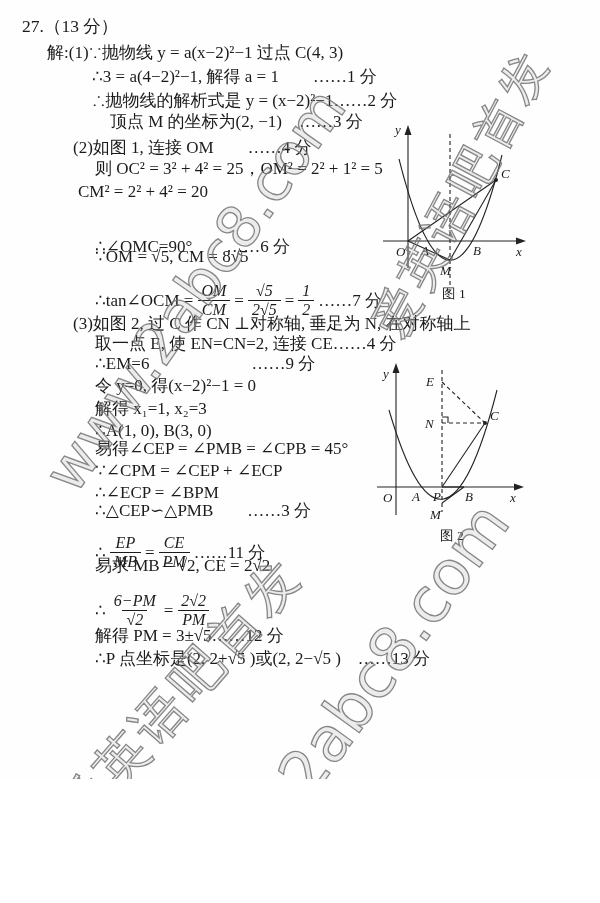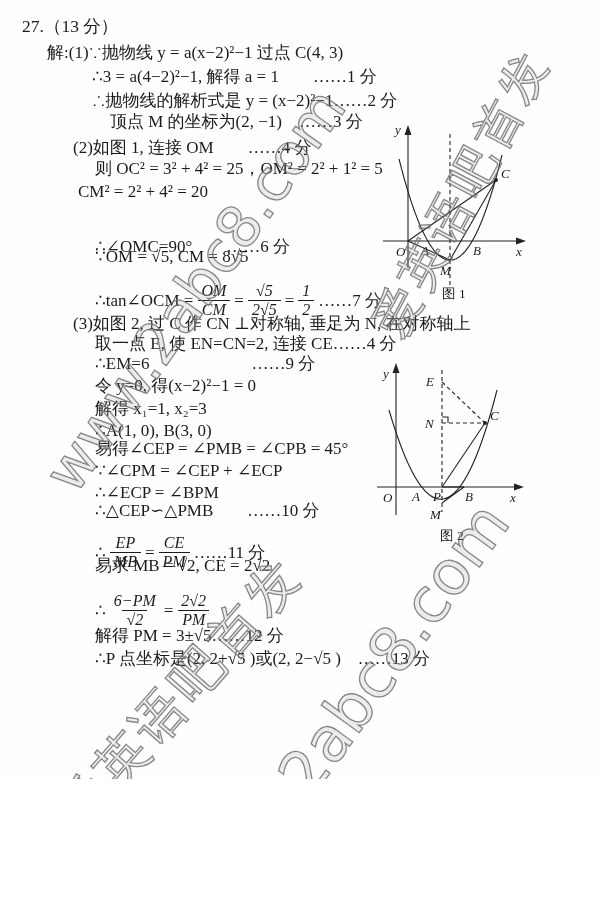--- a/index.html
+++ b/index.html
@@ -61,21 +61,21 @@
 
   <div class="ln" style="left:73px;top:313px;">(3)如图 2, 过 C 作 CN ⊥对称轴, 垂足为 N, 在对称轴上</div>
   <div class="ln" style="left:95px;top:333px;">取一点 E, 使 EN=CN=2, 连接 CE……4 分</div>
   <div class="ln" style="left:95px;top:353px;">∴EM=6　　　　　　……9 分</div>
   <div class="ln" style="left:95px;top:375px;">令 y=0, 得(x−2)²−1 = 0</div>
   <div class="ln" style="left:95px;top:398px;">解得 x₁=1, x₂=3</div>
   <div class="ln" style="left:95px;top:420px;">∴A(1, 0), B(3, 0)</div>
   <div class="ln" style="left:95px;top:438px;">易得∠CEP = ∠PMB = ∠CPB = 45°</div>
   <div class="ln" style="left:95px;top:482px;">∴∠ECP = ∠BPM</div>
   <div class="ln" style="left:95px;top:460px;">∵∠CPM = ∠CEP + ∠ECP</div>
-  <div class="ln" style="left:95px;top:500px;">∴△CEP∽△PMB　　……10 分</div>
+  <div class="ln" style="left:95px;top:500px;">∴△CEP∽△PMB　　……3 分</div>
 
   <div class="ln frac-line" style="left:95px;top:518px;">
     <span>∴</span>
     <span class="frac"><span class="num">EP</span><span class="den">MB</span></span>
     <span>=</span>
     <span class="frac"><span class="num">CE</span><span class="den">PM</span></span>
     <span>……11 分</span>
   </div>
 
   <div class="ln" style="left:95px;top:555px;">易求 MB = √2, CE = 2√2</div>

